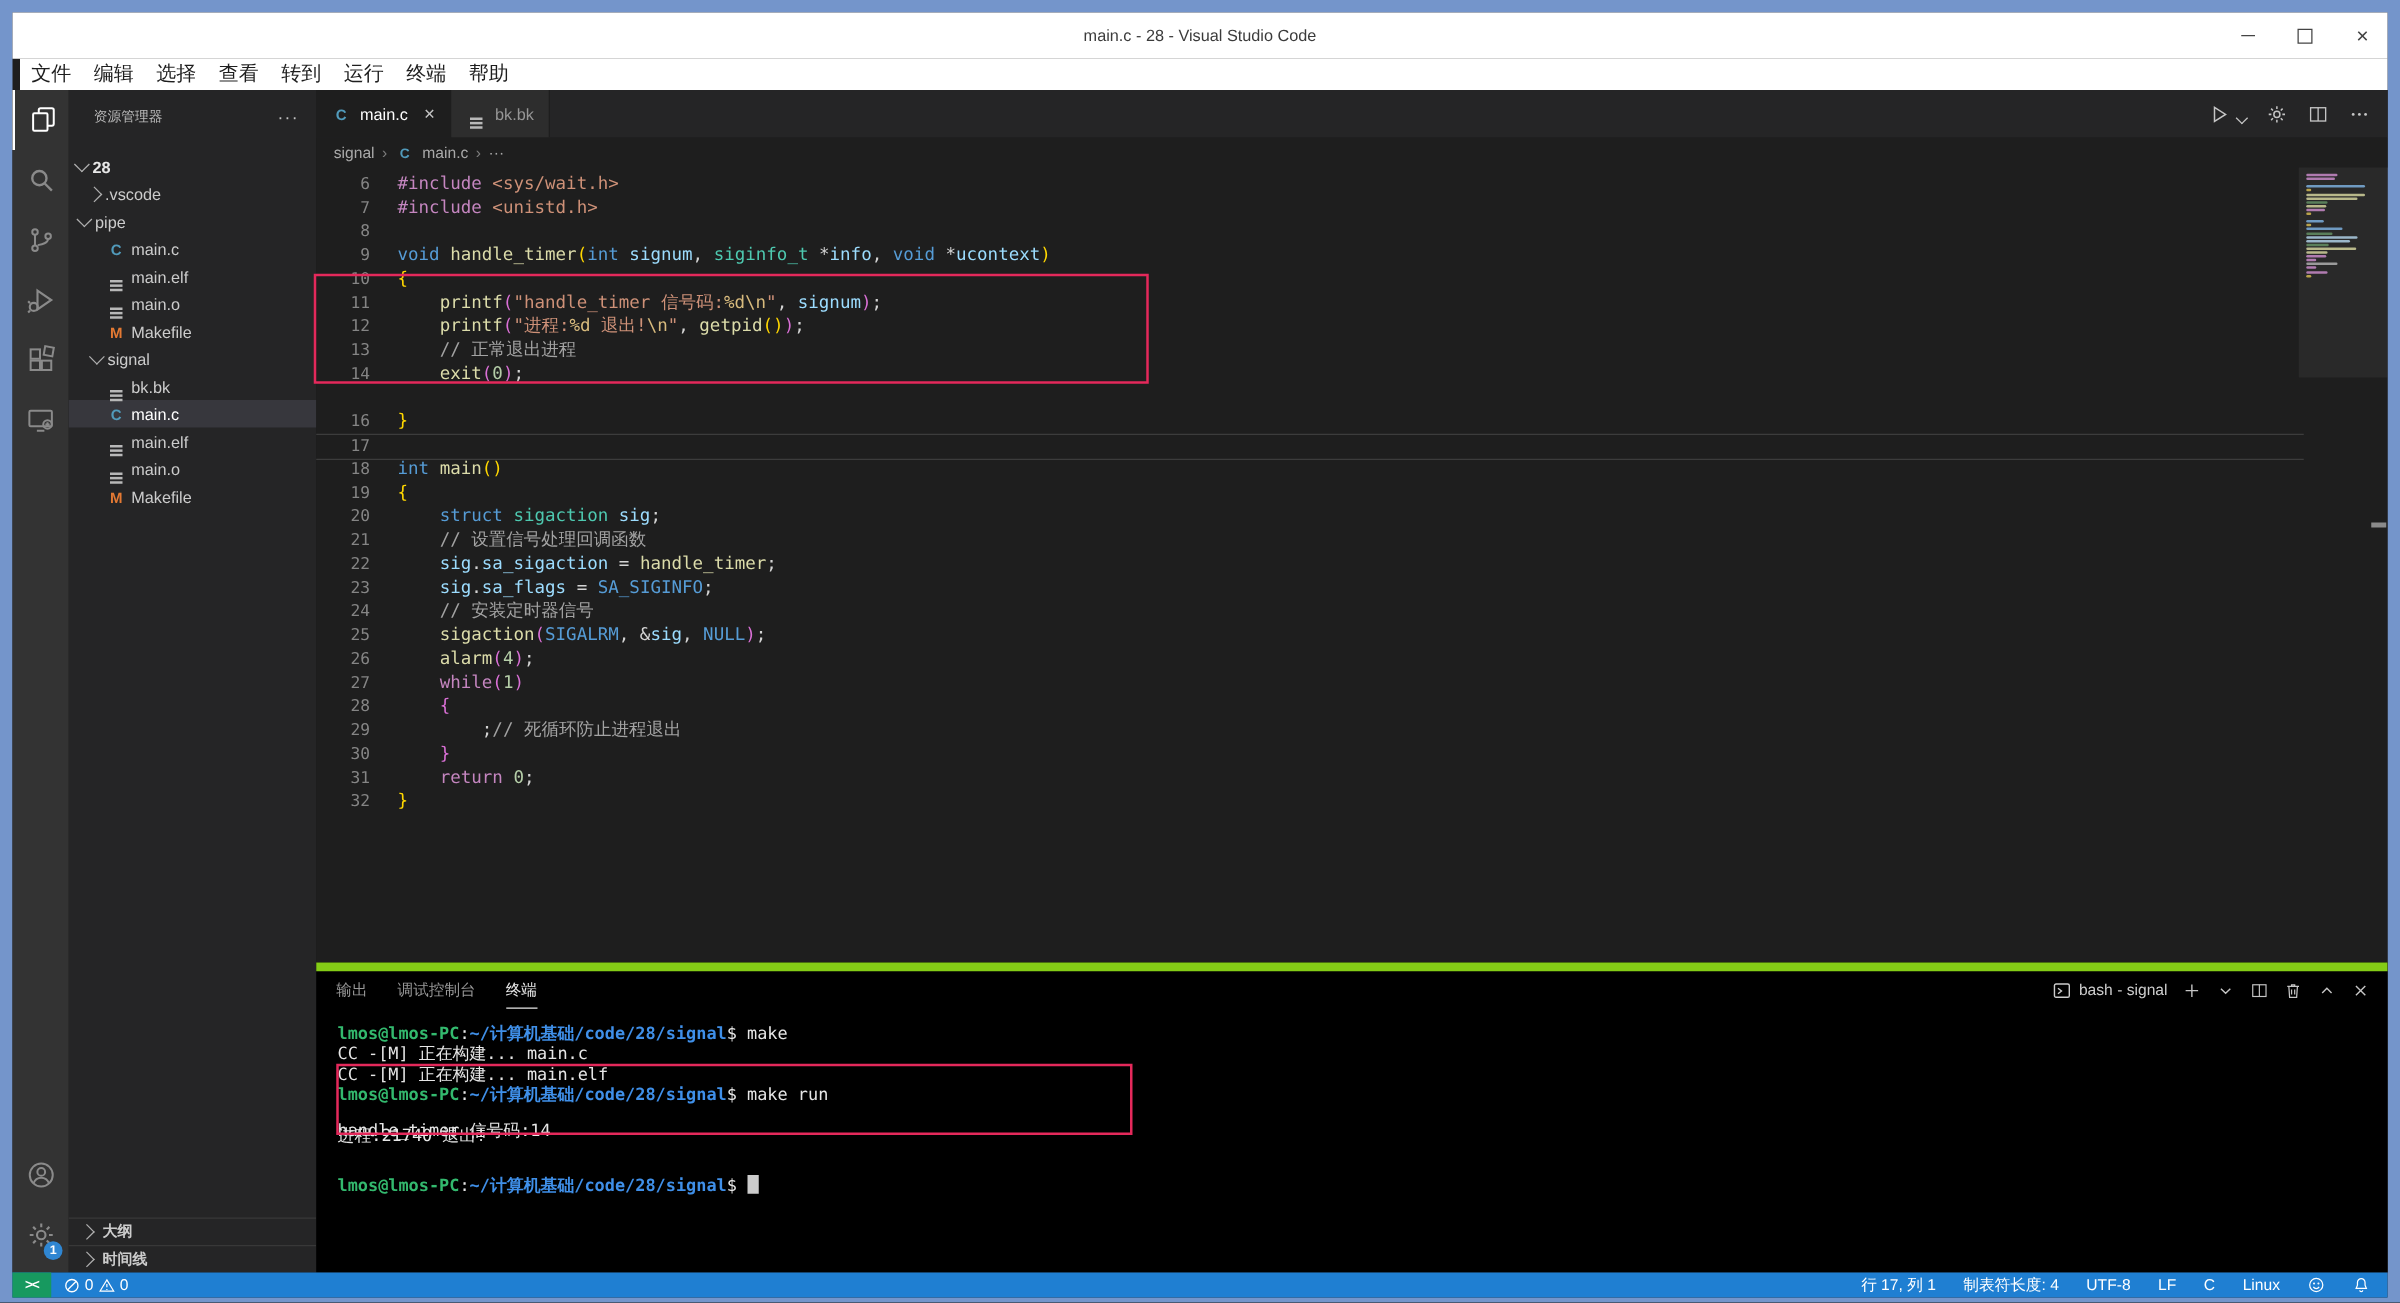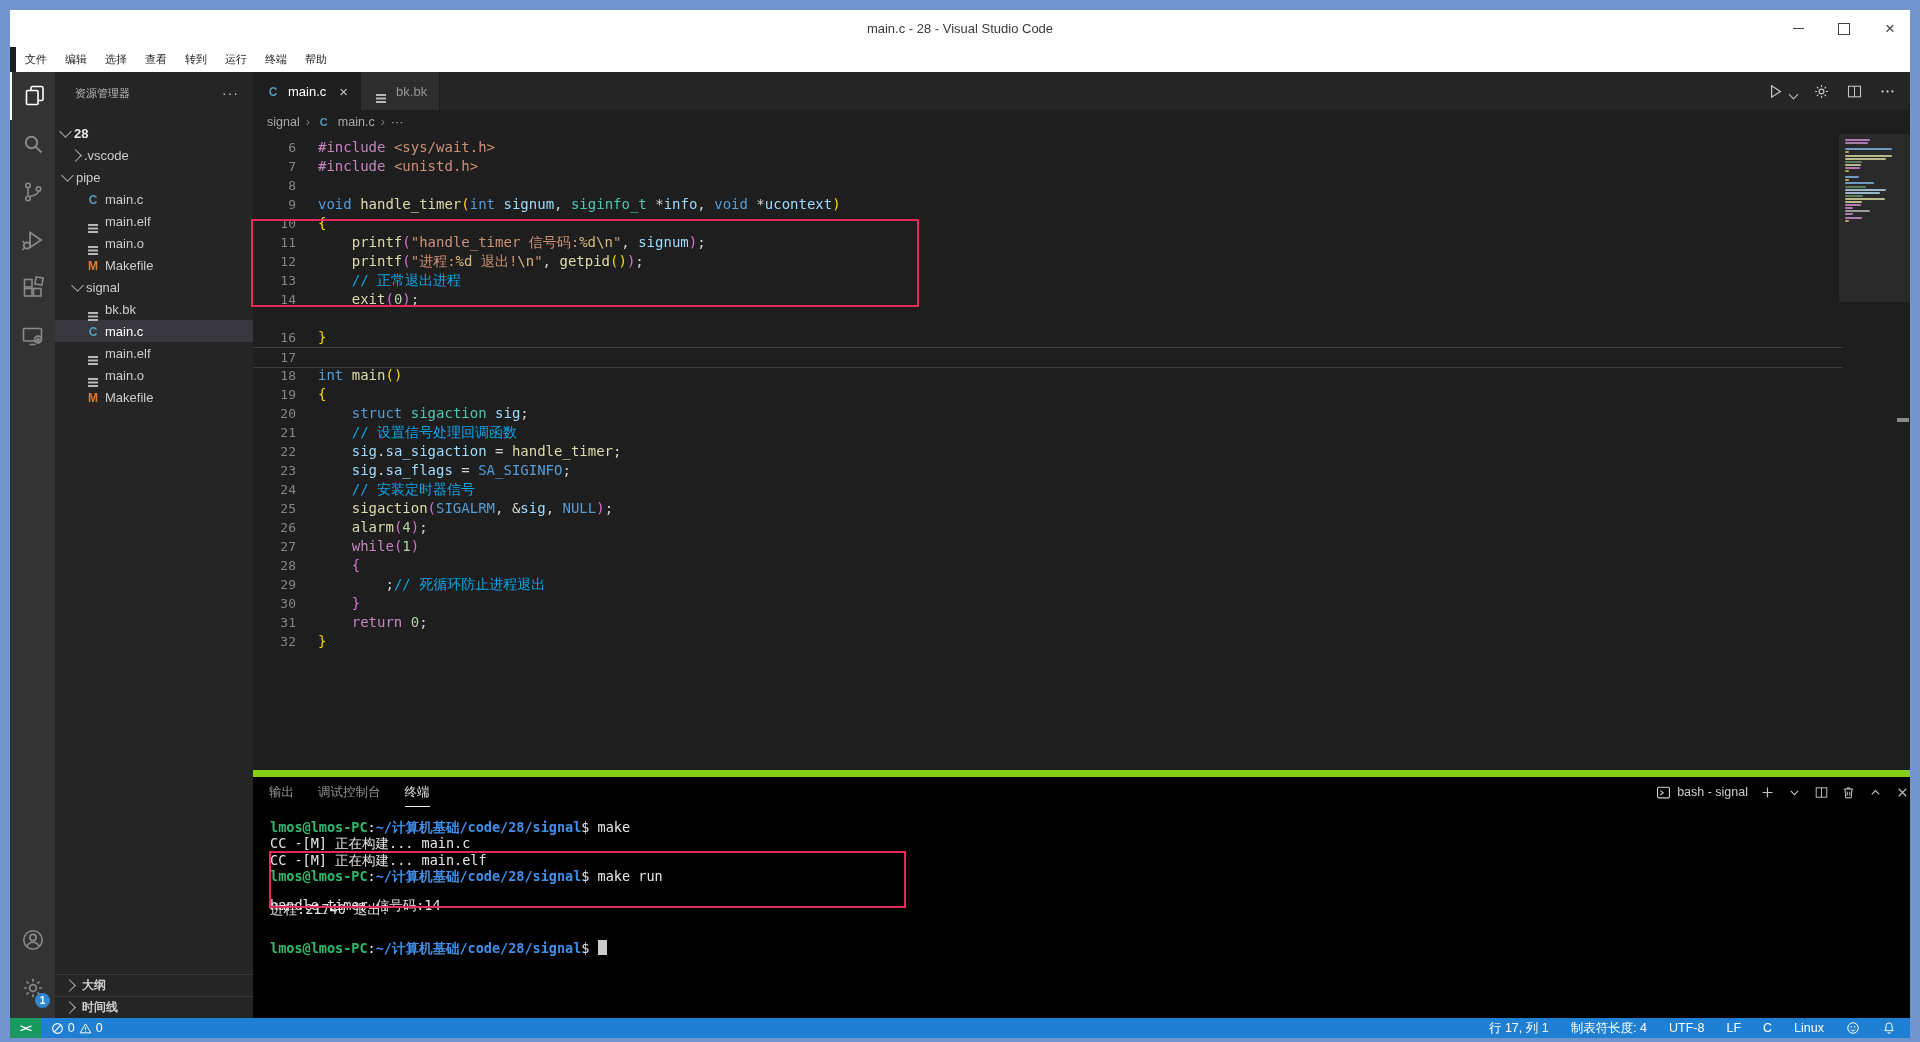--- a/index.html
+++ b/index.html
@@ -9,21 +9,21 @@
   
   .titlebar{position:absolute;left:0;top:0;right:0;height:37px;background:#ffffff;}
   .titlebar .title{position:absolute;left:0;right:0;top:0;height:37px;line-height:37px;text-align:center;
        font-size:13px;color:#3b3b3b;}
   .win-controls{position:absolute;right:10px;top:0;height:37px;display:flex;align-items:center;gap:26px;}
   .wc{width:20px;height:20px;display:flex;align-items:center;justify-content:center;color:#444;}
   .wc .min{width:11px;height:1.5px;background:#444;display:block;}
   .wc .max{width:10px;height:10px;border:1.5px solid #444;display:block;}
   .wc .cls{font-size:17px;line-height:1;color:#444;}
   .menubar{position:absolute;left:6px;top:37px;right:0;height:25px;background:#ffffff;display:flex;align-items:center;}
-  .menu-item{font-size:11px;color:#1e1e1e;padding:0 9px;cursor:default;}
+  .menu-item{font-size:16px;color:#1e1e1e;padding:0 9px;cursor:default;}
   
   .activitybar{position:absolute;left:0;top:62px;width:45px;bottom:20px;background:#333333;}
   .act-item{width:45px;height:48px;display:flex;align-items:center;justify-content:center;color:#8a8a8a;position:relative;}
   .act-item.active{color:#ffffff;border-left:2px solid #ffffff;}
   .act-item .icn svg{width:24px;height:24px;display:block;}
   .act-bottom{position:absolute;bottom:6px;left:0;width:45px;}
   .badge{position:absolute;right:5px;bottom:4px;min-width:15px;height:15px;border-radius:50%;background:#2f86d2;
        color:#fff;font-size:10px;line-height:15px;text-align:center;font-weight:bold;}
   
   .sidebar{position:absolute;left:45px;top:62px;width:198px;bottom:20px;background:#252526;color:#cccccc;}
@@ -57,35 +57,35 @@
        font-size:12.5px;color:#a9a9a9;gap:6px;background:#1e1e1e;}
   .breadcrumb .fi-c{font-size:11px;}
   .bc-sep{color:#7d7d7d;}
   
   .codewrap{position:absolute;left:0;top:62px;right:0;height:600px;}
   .code-line{position:absolute;left:0;right:67px;height:19px;line-height:19px;font-family:"DejaVu Sans Mono",monospace;font-size:14px;white-space:pre;}
   .code-line .ln{display:inline-block;width:43px;text-align:right;color:#858585;font-size:13px;}
   .code-line .ctext{margin-left:22px;}
   .code-line.current{border-top:1px solid #3c3c3c;border-bottom:1px solid #3c3c3c;}
   .c-pp{color:#C586C0}.c-str{color:#CE9178}.c-esc{color:#D7BA7D}.c-kw{color:#569CD6}.c-fn{color:#DCDCAA}
-  .c-var{color:#9CDCFE}.c-type{color:#4EC9B0}.c-num{color:#B5CEA8}.c-cm{color:#0ea5e9}.c-pun{color:#d4d4d4}
+  .c-var{color:#9CDCFE}.c-type{color:#4EC9B0}.c-num{color:#B5CEA8}.c-cm{color:#a3a3a3}.c-pun{color:#d4d4d4}
   .c-b1{color:#ffd700}.c-b2{color:#da70d6}.c-txt{color:#d4d4d4}
   
   .minimap{position:absolute;top:65px;left:1590px;width:50px;height:140px;}
   .mm-bar{position:absolute;height:2px;border-radius:1px;}
   .scroll-shadow{position:absolute;top:62px;left:1586px;width:71px;height:168px;background:rgba(121,121,121,0.12);}
   .vscroll{position:absolute;top:62px;right:0;width:14px;height:636px;}
   .cursor-mark{position:absolute;top:284px;right:1px;width:12px;height:4px;background:#8a8a8a;}
   
   .panel{position:absolute;left:0;right:0;top:698px;bottom:0;background:#000000;border-top:7px solid #84cc16;}
   .panel-header{position:absolute;left:0;top:0;right:0;height:30px;display:flex;align-items:center;}
   .panel-tabs{display:flex;gap:24px;padding-left:16px;}
   .panel-tab{font-size:12.5px;color:#969696;padding:6px 0 5px 0;}
   .panel-tab.active{color:#e7e7e7;border-bottom:1px solid #e7e7e7;}
-  .panel-right{margin-left:auto;display:flex;align-items:center;gap:12px;color:#c5c5c5;}
+  .panel-right{margin-left:auto;display:flex;align-items:center;gap:12px;padding-right:14px;color:#c5c5c5;}
   .panel-right .icn svg{width:15px;height:15px;display:block;}
   .term-sel{display:flex;align-items:center;gap:6px;font-size:12.5px;color:#cccccc;}
   .term-line{position:absolute;left:17px;right:20px;height:17px;line-height:17px;font-family:"DejaVu Sans Mono",monospace;font-size:13.5px;white-space:pre;}
   .t-tw{color:#e6e6e6}.t-tg{color:#33b96e;font-weight:bold}.t-tb{color:#3f8fe8;font-weight:bold}
   .t-cursor{display:inline-block;width:9px;height:15px;background:#cccccc;vertical-align:-2px;}
   
   .statusbar{position:absolute;left:0;right:0;bottom:0;height:20px;background:#1f7fd2;color:#ffffff;display:flex;align-items:center;font-size:12.5px;}
   .sb-remote{height:20px;background:#17995f;display:flex;align-items:center;justify-content:center;padding:0 10px;font-weight:bold;font-size:11px;letter-spacing:-1px;}
   .sb-problems{display:flex;align-items:center;gap:4px;padding-left:10px;}
   .sb-problems .icn svg{width:13px;height:13px;display:block;}

